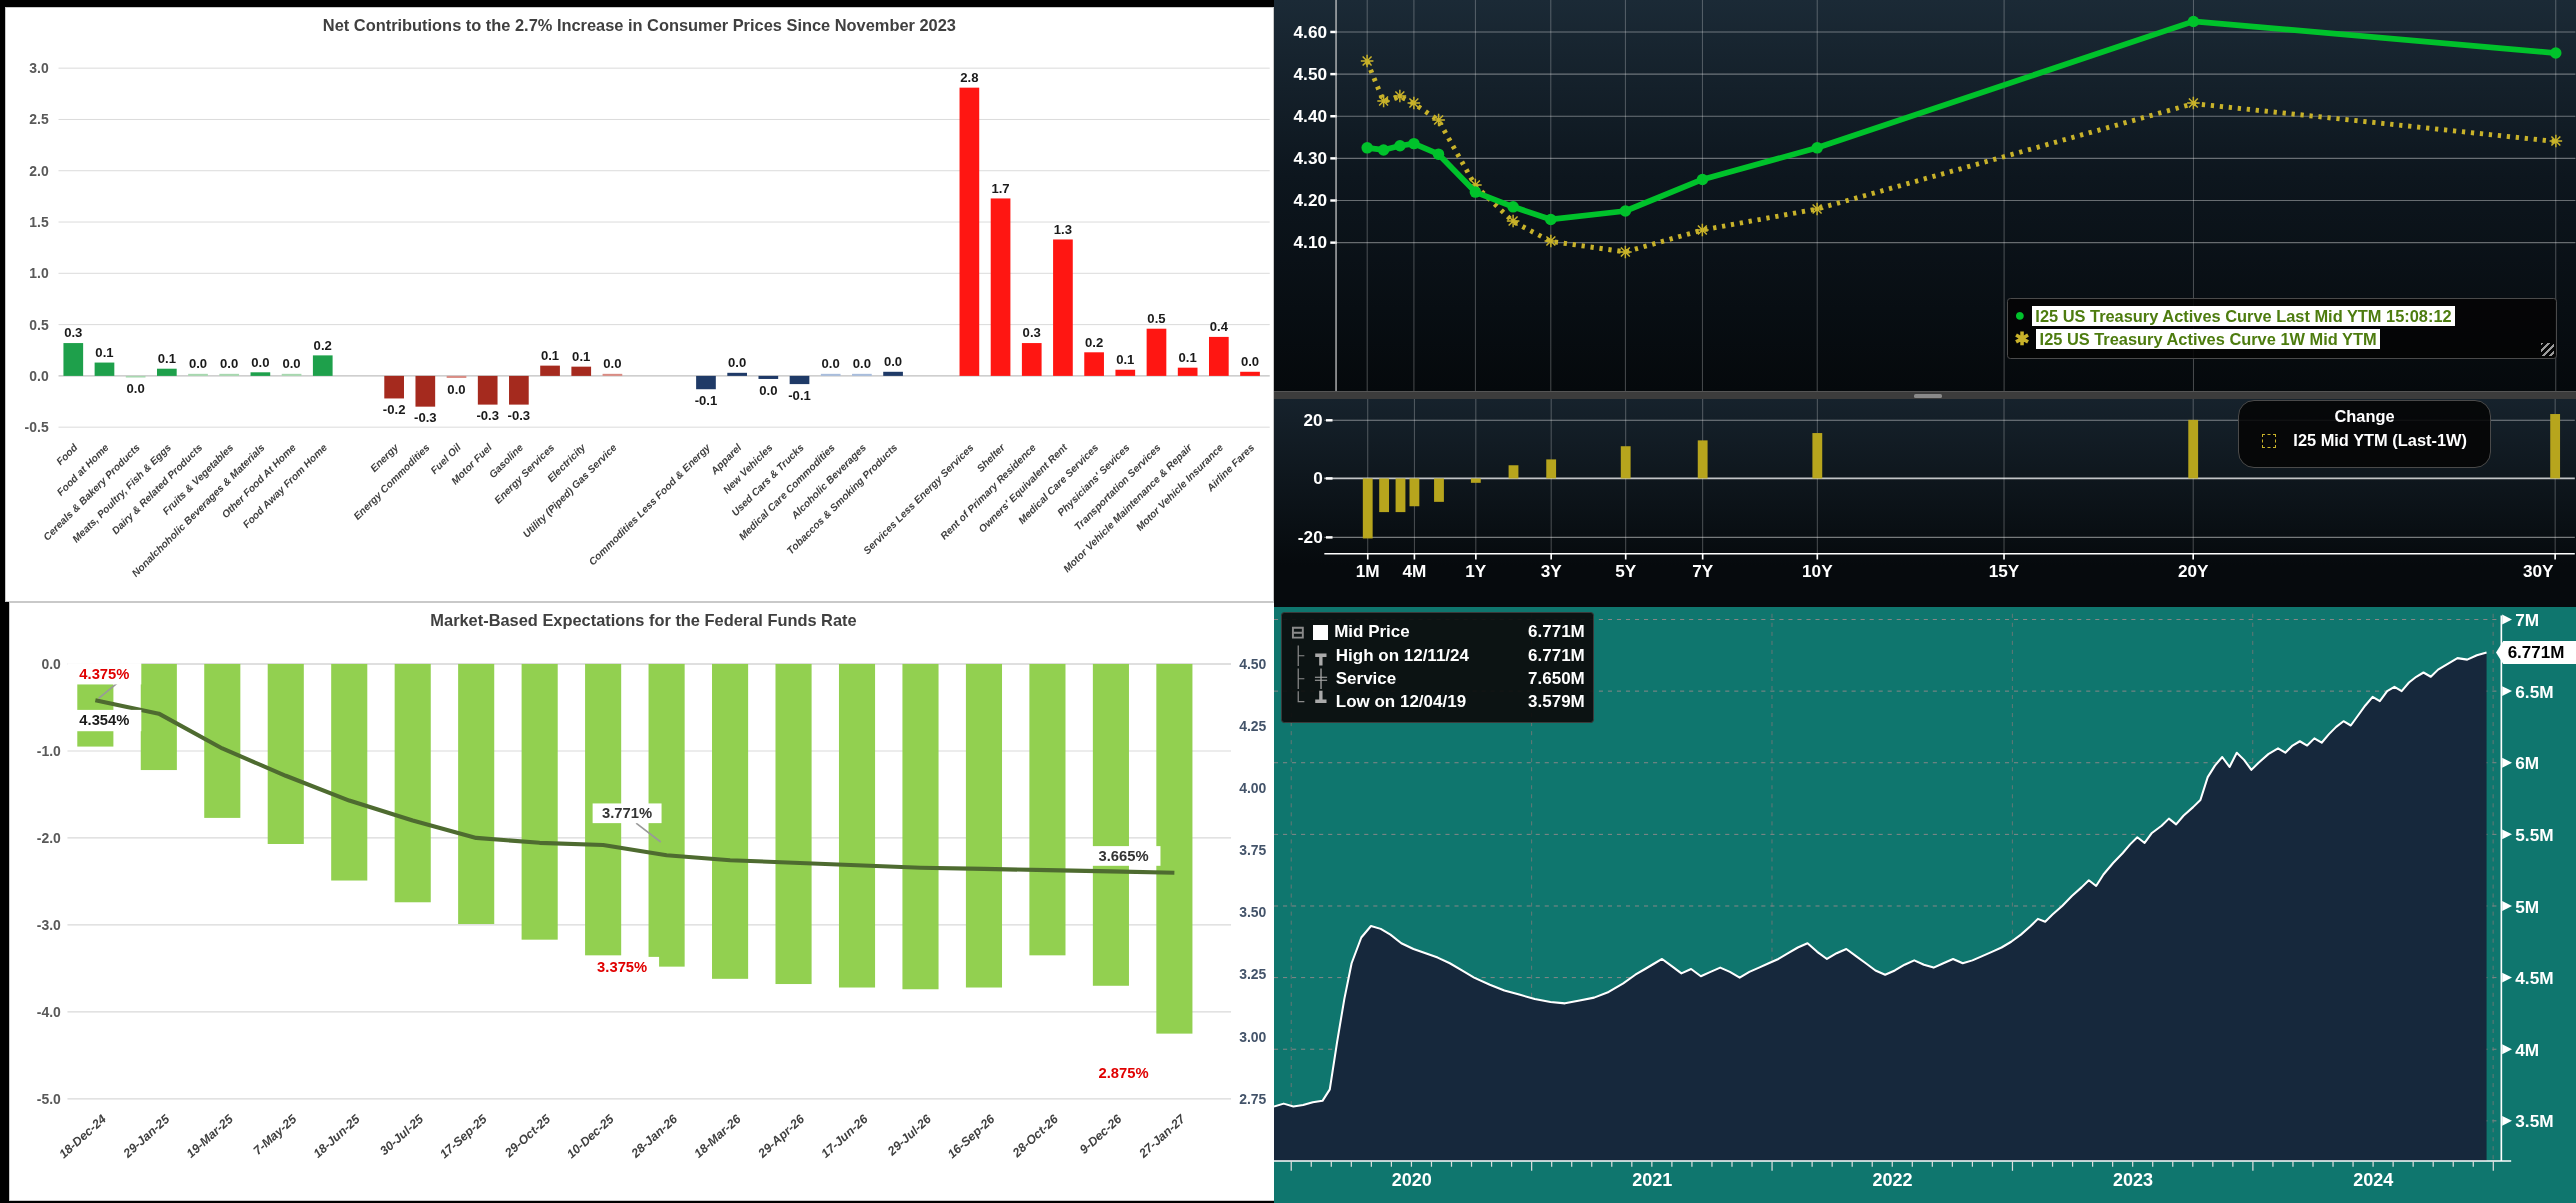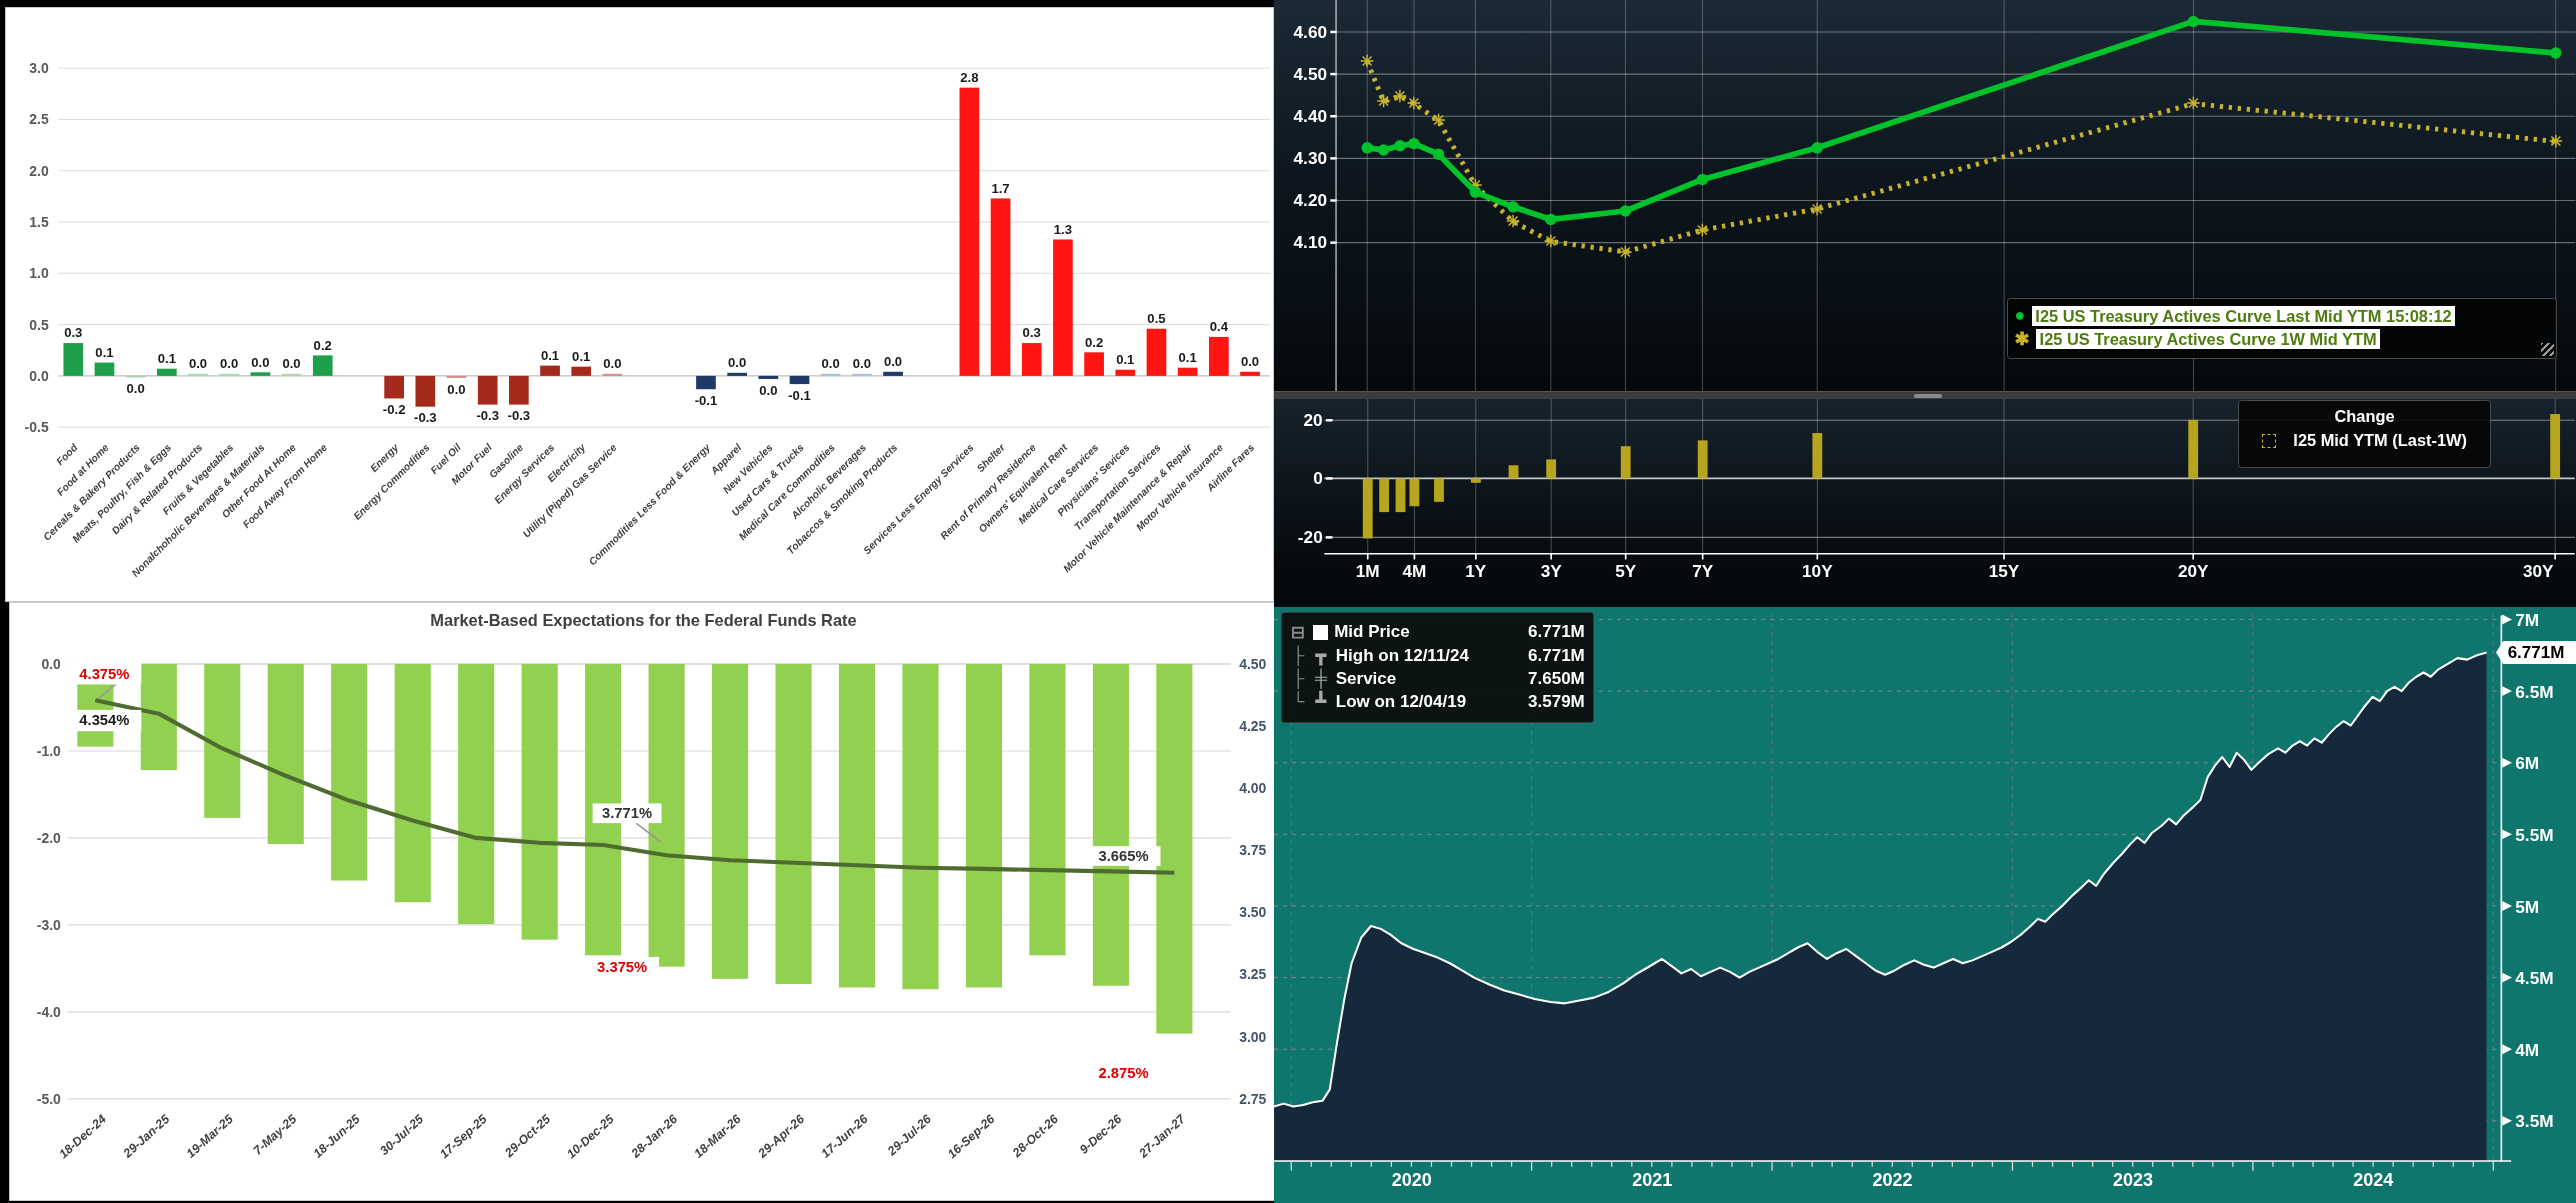--- a/index.html
+++ b/index.html
@@ -36,21 +36,21 @@
   .bb-axis-title{font:bold 22px "Liberation Sans",sans-serif;fill:#fff;}
   .bb-legend{position:absolute;background:rgba(5,5,5,.88);border:0.8px solid #4a4a4a;border-radius:3.3px;
              color:#fff;font-size:16.4px;font-weight:bold;}
   #legend-curve{left:733px;top:298px;width:535px;padding:4.9px 6.6px 6.6px 6.6px;}
   #legend-curve .row{display:flex;align-items:center;gap:6.6px;margin:1.6px 0;}
   .chip{background:#fff;color:#4d7c0f;padding:0 3.3px;line-height:20.5px;}
   .dot-green{color:#00C22B;font-size:18px;}
   .ast-yellow{color:#C8B22A;font-size:18px;}
   .resize-glyph{position:absolute;right:2.5px;bottom:2.5px;width:13px;height:13px;
      background:repeating-linear-gradient(135deg,#9a9a9a 0 1.6px,transparent 1.6px 4.9px);}
-  #legend-change{left:964px;top:0.8px;width:251px;height:66px;text-align:center;}
+  #legend-change{left:964px;top:0.8px;width:251px;height:66px;text-align:center;border-radius:16px;}
   #legend-change .t{margin-top:6.6px;}
   #legend-change .row{display:flex;justify-content:center;align-items:center;gap:17px;margin-top:4.9px;}
   .dash-square{width:12.3px;height:12.3px;border:1.6px dashed #C8B22A;display:inline-block;}
   #legend-price{left:6.6px;top:4.9px;width:295px;padding:6.6px 8.2px;background:rgba(12,12,12,.93);
                 border:0.8px solid #3a3a3a;font-size:17px;}
   #legend-price .row{display:flex;align-items:center;gap:6.6px;margin:2.5px 0;}
   #legend-price .lab{flex:1;}
   #legend-price .val{font-weight:bold;}
   .tree{color:#8a8a8a;width:16.4px;display:inline-block;text-align:center;}
   .mk{color:#aaa;width:16.4px;display:inline-block;text-align:center;font-weight:bold;}
@@ -60,20 +60,21 @@
      clip-path:polygon(0 50%,9% 0,100% 0,100% 100%,9% 100%);}
   #tenor-title{position:absolute;left:0;right:49px;top:583px;text-align:center;
      font:bold 18px "Liberation Sans",sans-serif;color:#fff;}
 </style>
 </head>
 <body>
 
 <div class="canvas">
 
   <div class="card" id="card-cpi">
+    <div class="xl-title">Net Contributions to the 2.7% Increase in Consumer Prices Since November 2023</div>
     <svg class="xl-svg" id="tl-svg" width="1267" height="593" viewBox="0 0 1544 722">
         <line x1="64" y1="73" x2="1540" y2="73" stroke="#DADADA" stroke-width="1.2"></line>
         <text x="52" y="79" text-anchor="end" class="tl-tick">3.0</text>
         <line x1="64" y1="135.5" x2="1540" y2="135.5" stroke="#DADADA" stroke-width="1.2"></line>
         <text x="52" y="141.5" text-anchor="end" class="tl-tick">2.5</text>
         <line x1="64" y1="198" x2="1540" y2="198" stroke="#DADADA" stroke-width="1.2"></line>
         <text x="52" y="204" text-anchor="end" class="tl-tick">2.0</text>
         <line x1="64" y1="260.5" x2="1540" y2="260.5" stroke="#DADADA" stroke-width="1.2"></line>
         <text x="52" y="266.5" text-anchor="end" class="tl-tick">1.5</text>
         <line x1="64" y1="323" x2="1540" y2="323" stroke="#DADADA" stroke-width="1.2"></line>

